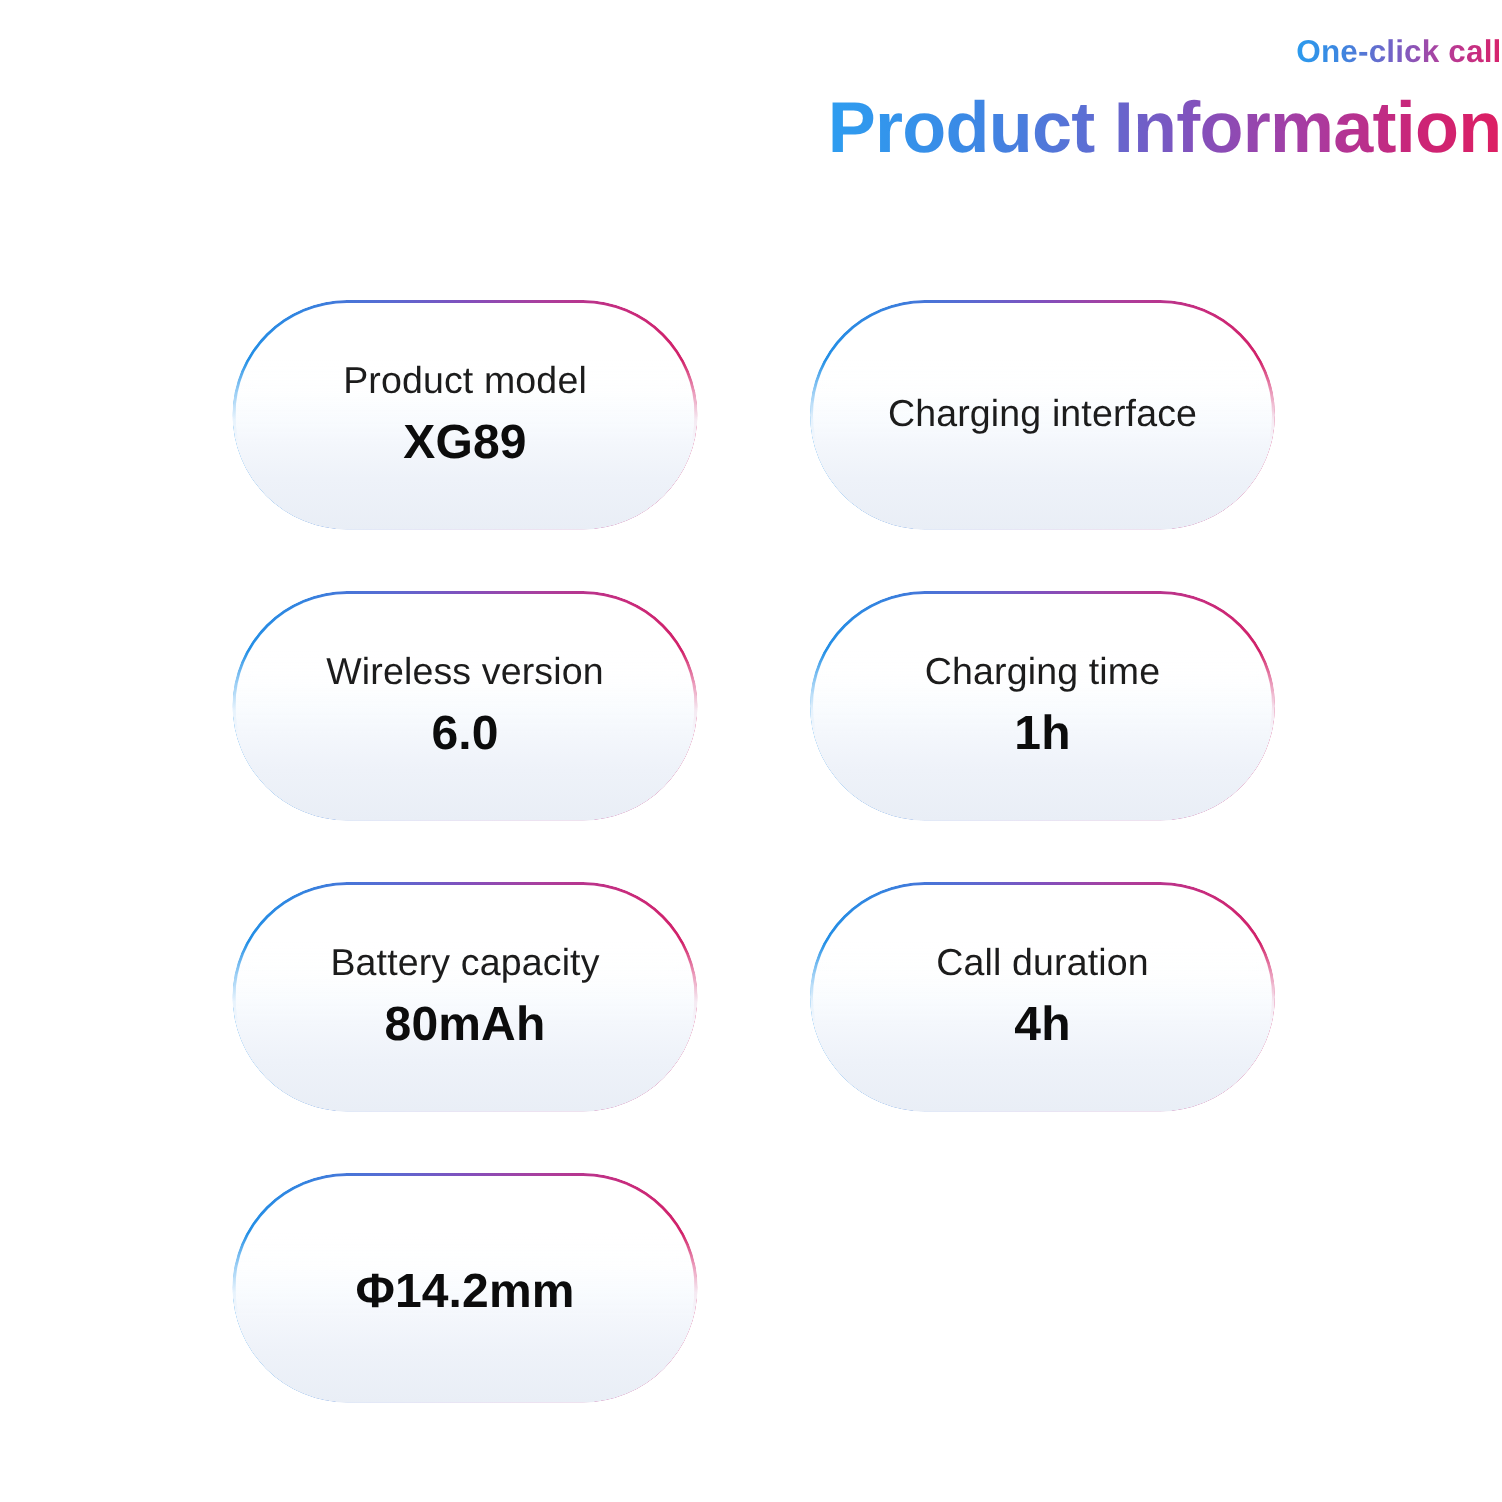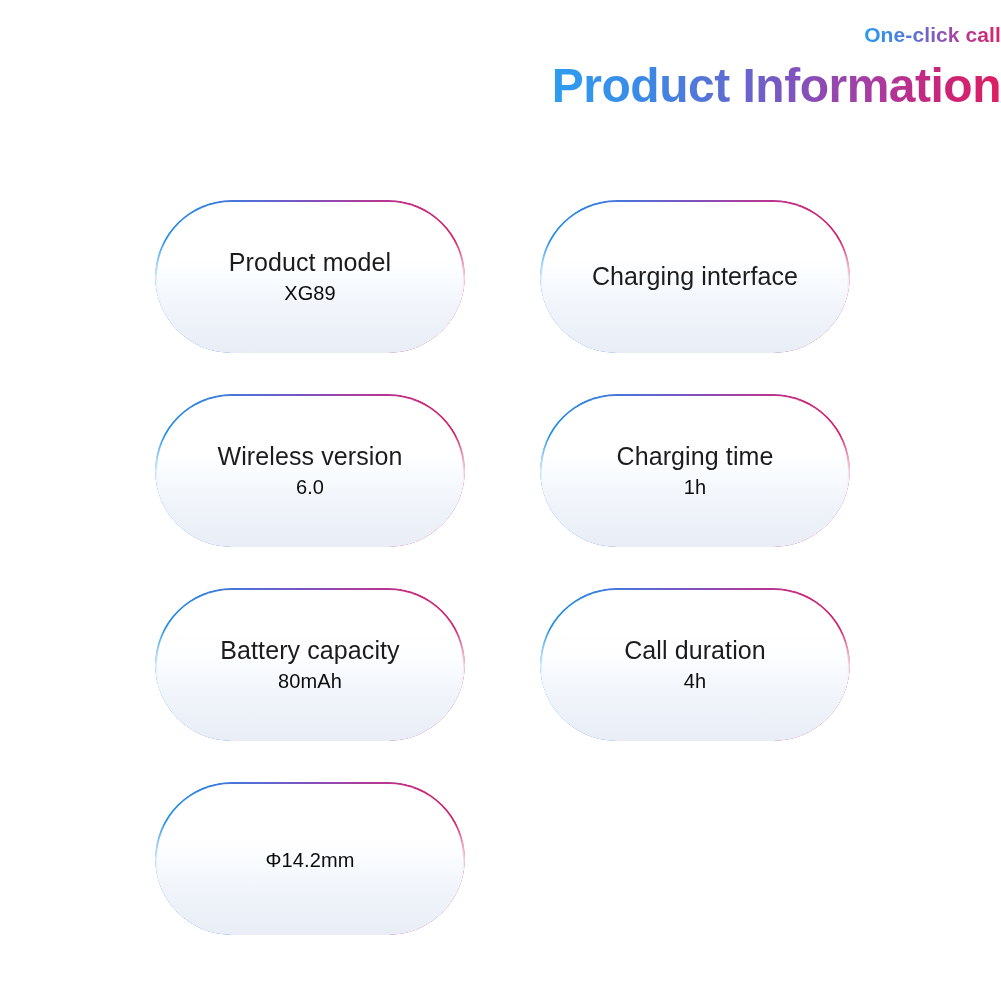--- a/index.html
+++ b/index.html
@@ -150,22 +150,22 @@
     font-size: 25px;
     font-weight: 400;
     color: #1c1c1c;
     line-height: 1.25;
     letter-spacing: 0.1px;
     white-space: nowrap;
   }
 
   .spec-value {
     margin-top: 3px;
-    font-size: 20px;
-    font-weight: 400;
+    font-size: 32px;
+    font-weight: 700;
     color: #0c0c0c;
     line-height: 1.25;
     letter-spacing: 0.1px;
     white-space: nowrap;
   }
 </style>
 </head>
 <body>
 
 <div class="page">

